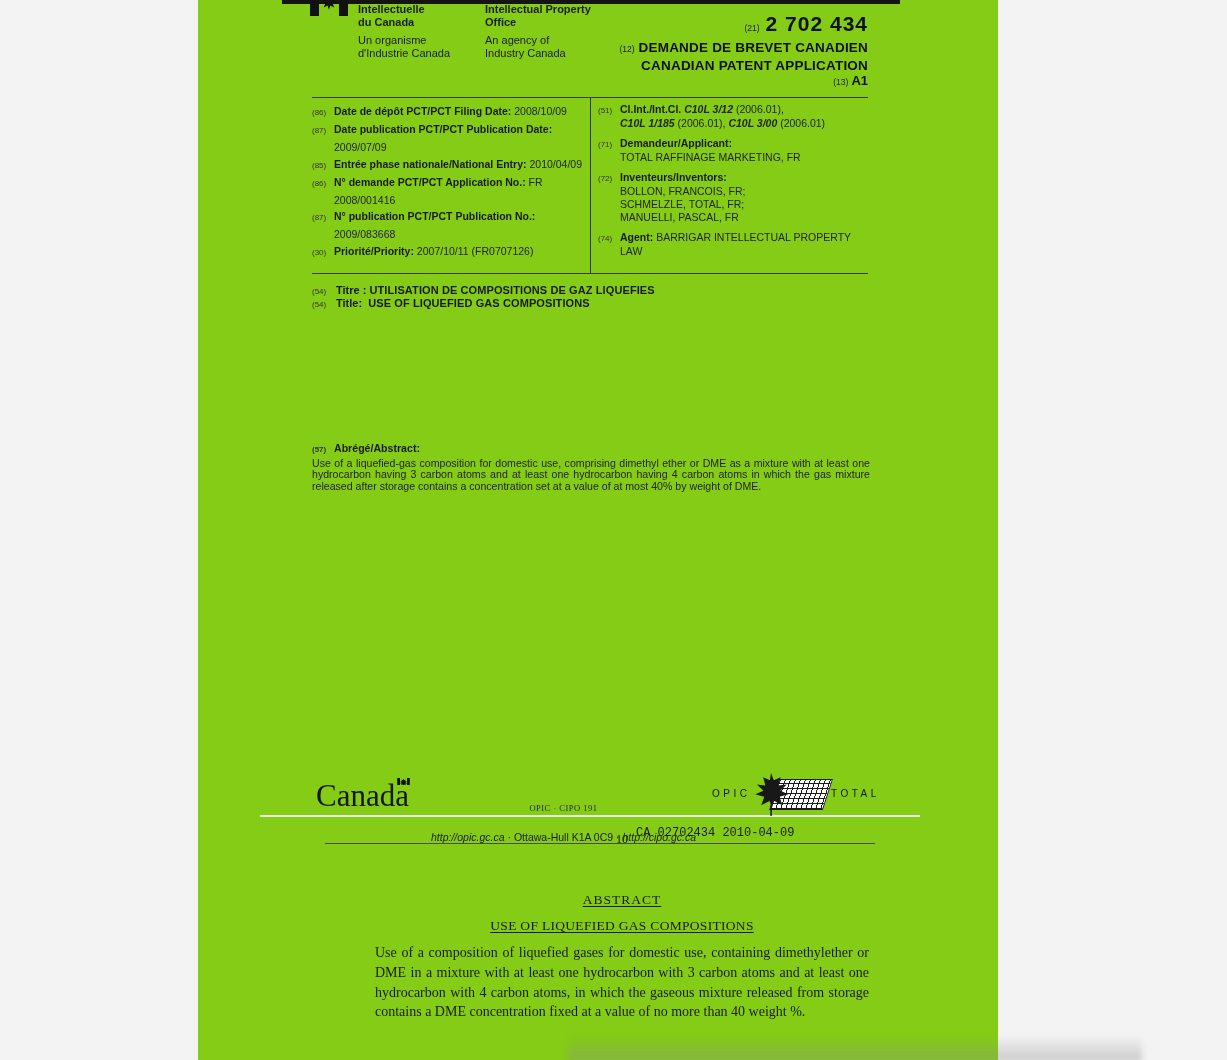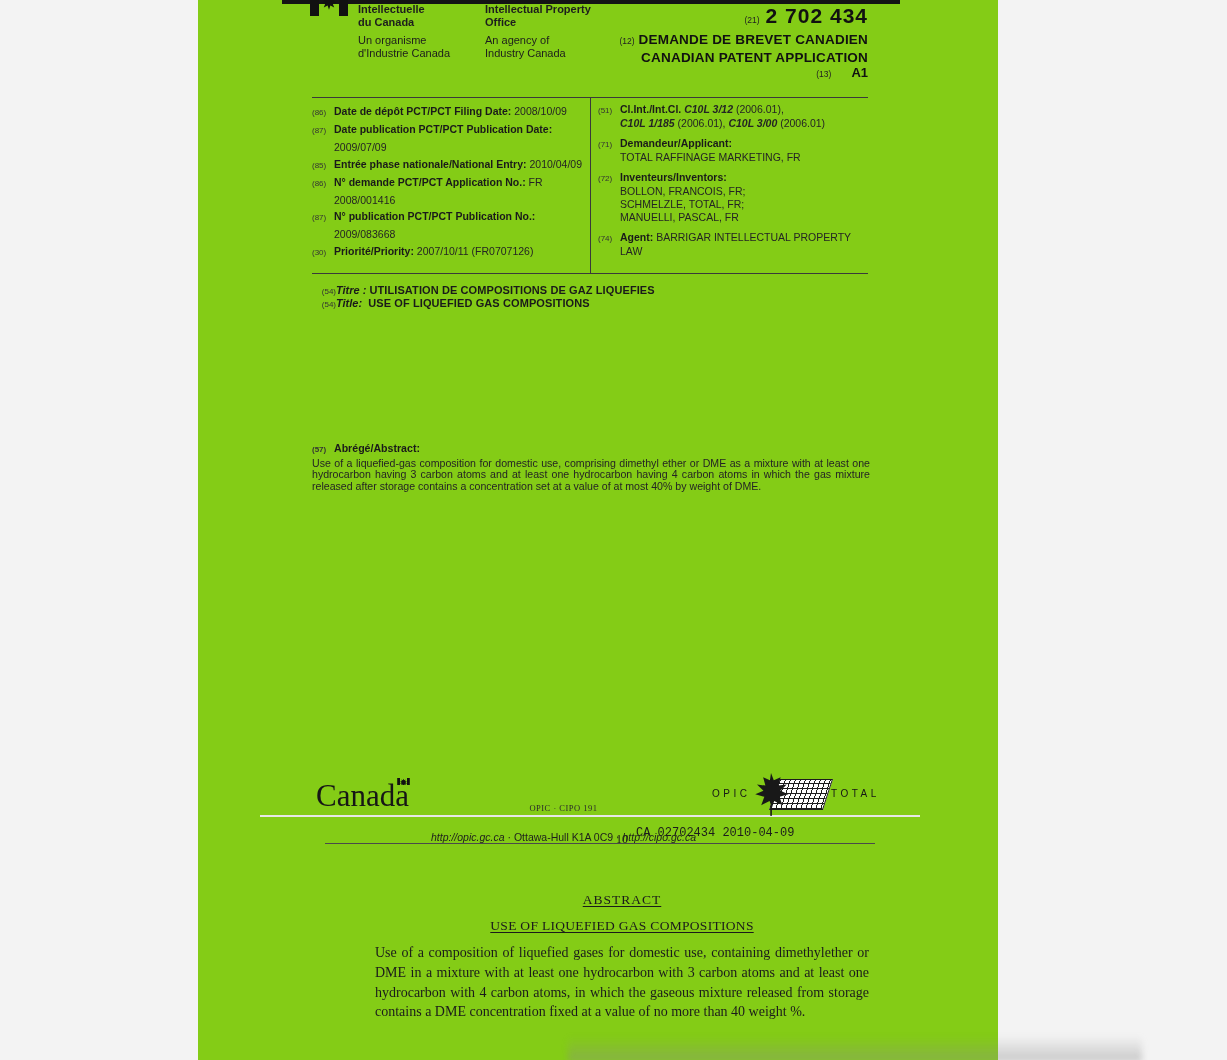--- a/index.html
+++ b/index.html
@@ -19,47 +19,47 @@
 
   
   .topbar{left:84px;top:0;width:618px;height:4px;background:#141414;}
   .hdr-flag{left:112px;top:0;width:38px;height:16px;overflow:hidden;}
   .hdr-flag svg{position:absolute;top:-10px;left:0;}
   .hdr-col{top:3px;font-size:11px;line-height:12.5px;color:#1d1d1d;}
   .hdr-col .grp1{font-weight:bold;}
   .hdr-col .grp2{margin-top:6px;}
   .col-fr{left:160px;}
   .col-en{left:287px;}
-  .hdr-right{right:130px;top:4px;width:420px;text-align:right;color:#111;}
+  .hdr-right{right:130px;top:12px;width:420px;text-align:right;color:#111;}
   .fieldnum{font-size:8.5px;font-weight:normal;color:#222;letter-spacing:0;}
   .pubnum-row{font-size:21px;font-weight:bold;letter-spacing:1px;line-height:24px;}
   .pubnum-row .fieldnum{letter-spacing:0;margin-right:6px;}
   .kind-row{font-size:13.5px;font-weight:bold;line-height:15.5px;letter-spacing:.2px;}
   .kindcode-row{font-size:13px;font-weight:bold;line-height:16px;}
-  .kindcode-row .fieldnum{margin-right:20px;}
+  .kindcode-row .fieldnum{margin-right:3px;}
 
   
   .rule{background:#3a3a3a;}
   .rule-top{left:114px;top:97px;width:556px;height:1px;}
   .rule-bot{left:114px;top:273px;width:556px;height:1px;}
   .vrule{left:392px;top:97px;width:1px;height:176px;background:#3a3a3a;}
   .bib{font-size:10.5px;color:#242424;}
   .bib-left{left:114px;top:103px;width:274px;line-height:16.2px;}
   .bib-right{left:400px;top:103px;width:272px;line-height:13px;}
   .bib-item{padding-left:22px;}
   .bib-right .bib-item{margin-bottom:7px;}
   .bnum{display:inline-block;width:22px;margin-left:-22px;font-size:8px;color:#333;}
   .blabel{font-weight:bold;color:#1a1a1a;}
   .ipc-code{font-weight:bold;font-style:italic;}
 
   
   .title-block{left:114px;top:285px;font-size:11px;line-height:11.5px;color:#1a1a1a;}
   .title-block .bib-item{padding-left:24px;}
-  .title-block .bnum{width:24px;margin-left:-24px;text-align:right;}
-  .title-lbl{font-weight:bold;font-style:italic;}
+  .title-block .bnum{width:24px;margin-left:-24px;}
+  .title-lbl{font-weight:bold;}
   .title-val{font-weight:bold;letter-spacing:.1px;}
   .abstract-block{left:114px;top:443px;width:558px;font-size:10.6px;color:#242424;}
   .abstract-lbl{padding-left:22px;font-weight:bold;line-height:11.5px;color:#1a1a1a;}
   .abstract-text{margin-top:2px;line-height:11.6px;text-align:justify;}
 
   
   .wordmark{left:118px;top:780px;font-family:"Liberation Serif",serif;font-size:31px;line-height:31px;color:#161616;}
   .wordmark .wm-wrap{position:relative;display:inline-block;}
   .wordmark svg{position:absolute;top:-2px;right:-1px;}
   .footer-mid{left:228px;top:787px;width:275px;text-align:center;font-family:Liberation Sans, sans-serif;font-size:10.5px;color:#1d1d1d;white-space:nowrap;margin-top:44px;}

